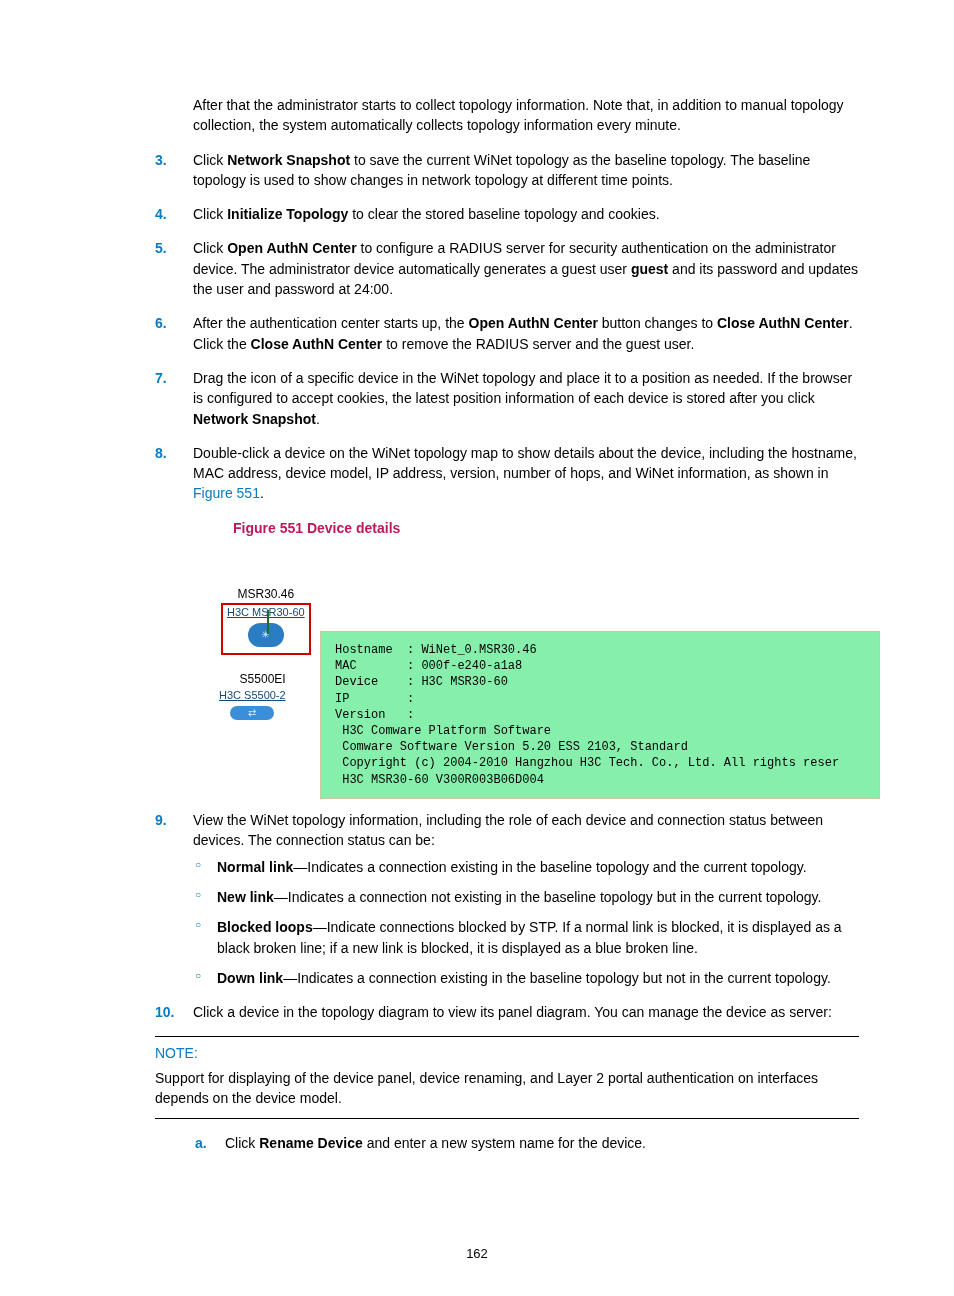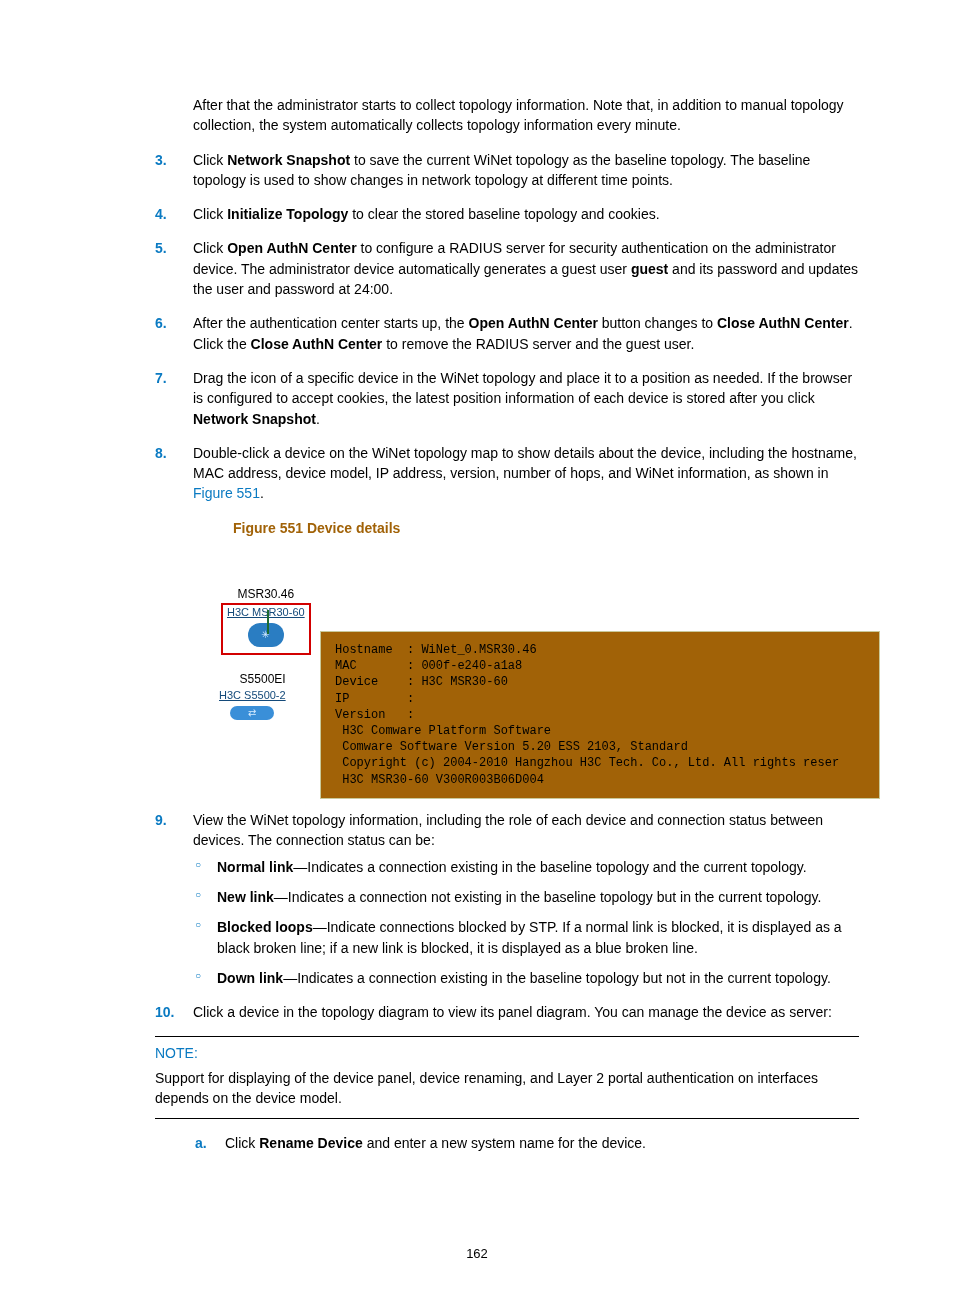--- a/index.html
+++ b/index.html
@@ -36,21 +36,21 @@
   ol.main-list > li > .num {
     position: absolute;
     left: 0;
     top: 0;
     color: #0a7ac2;
     font-weight: bold;
   }
   .bold { font-weight: bold; }
   .link { color: #0a7ac2; }
   .fig-caption {
-    color: #a16207;
+    color: #be185d;
     font-weight: bold;
     margin: 12px 0 8px 38px;
     padding-left: 40px;
   }
   
   .figure {
     margin-left: 60px;
     margin-bottom: 14px;
     position: relative;
     width: 640px;
@@ -79,21 +79,21 @@
   .vconn {
     position: absolute;
     width: 2px;
     background: #1b6a30;
   }
   .tooltip {
     position: absolute;
     left: 105px;
     top: 85px;
     width: 530px;
-    background: #a16207;
+    background: #86efac;
     border: 1px solid #c9c99a;
     font-family: "Courier New", monospace;
     font-size: 12px;
     padding: 10px 14px;
     white-space: pre;
     overflow: hidden;
     line-height: 1.35;
   }
   
   ul.bullets {

